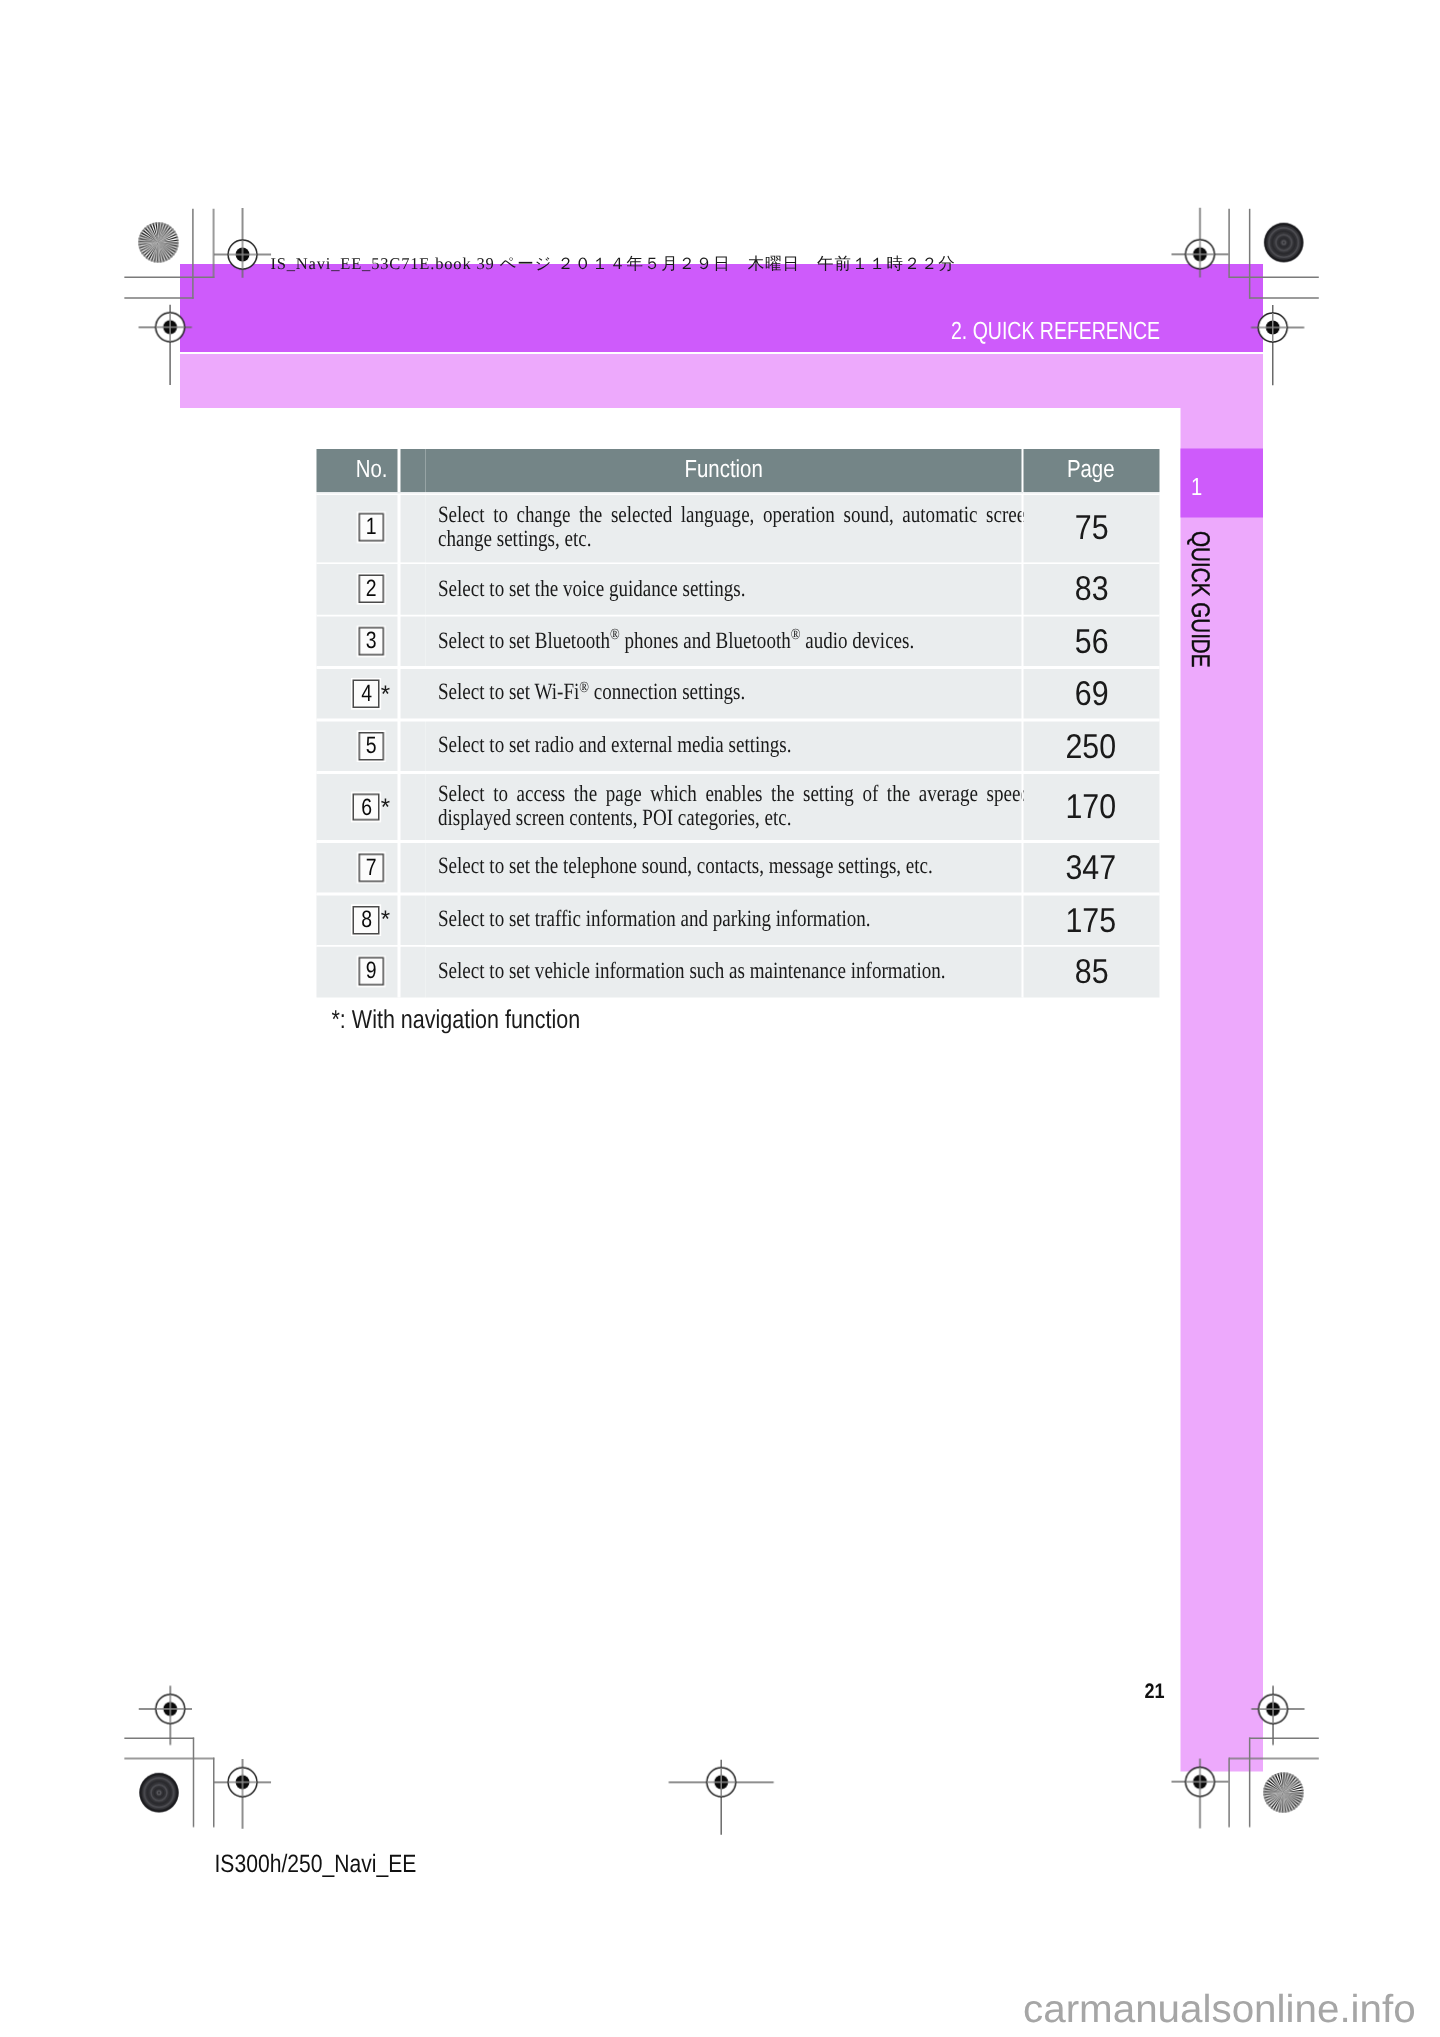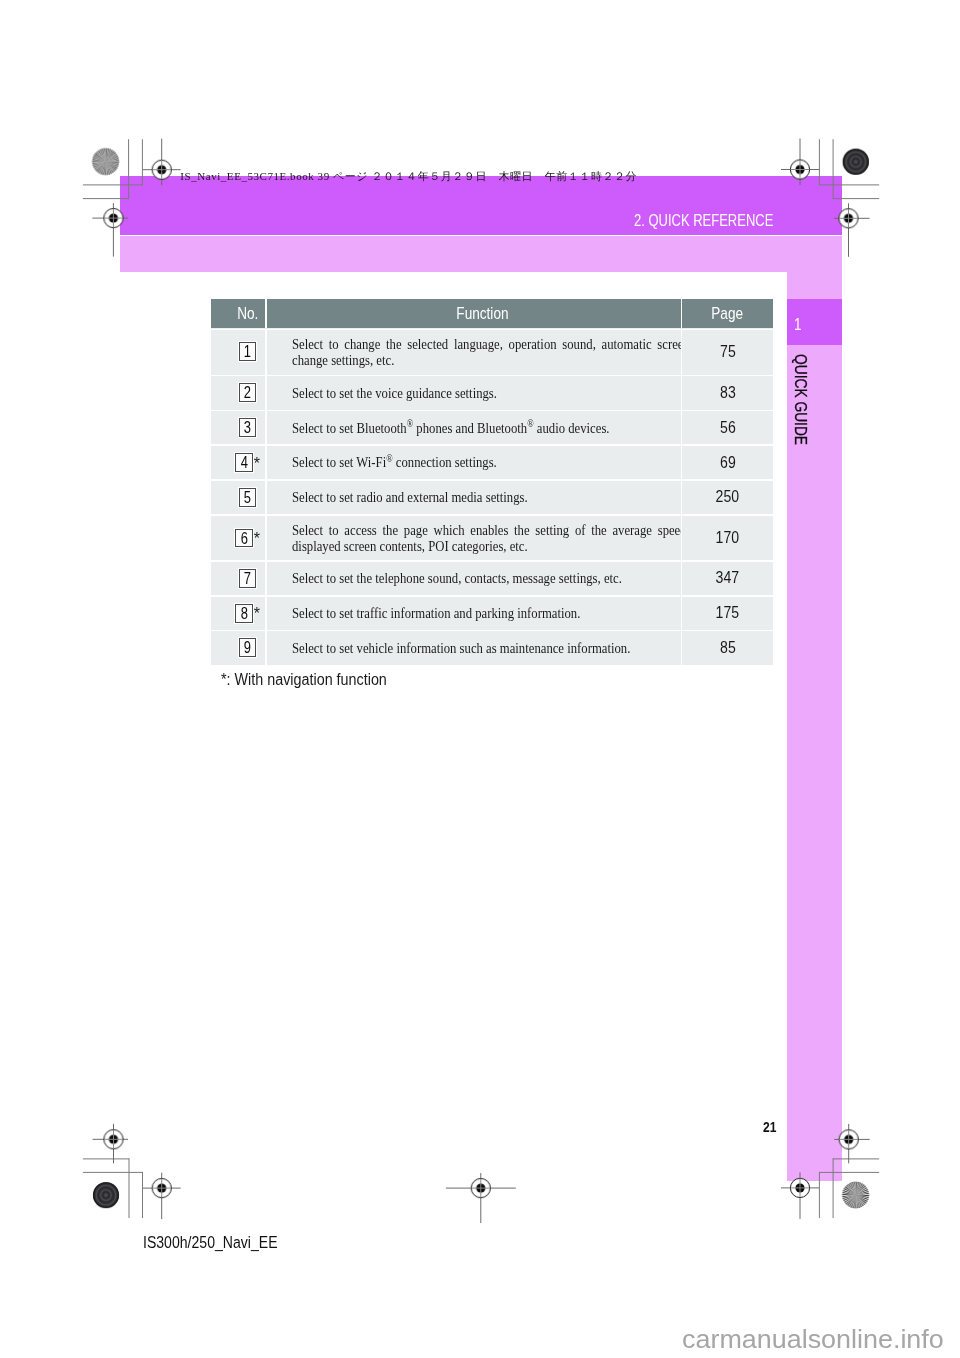--- a/index.html
+++ b/index.html
@@ -35,21 +35,21 @@
 
   
   .tbl{position:absolute;left:211px;top:298.9px;width:562.2px;height:366.1px;
        border-collapse:collapse;table-layout:fixed;}
   .tbl th,.tbl td{padding:0;vertical-align:middle;}
   .tbl thead th{background:var(--th);color:#fff;font-weight:normal;font-size:16.4px;
        height:29.6px;text-align:center;}
   .tbl tbody td{background:var(--rb);font-size:14.3px;color:#1a1a1a;}
   .c-no{width:73px;text-align:center;}
   .c-pg{width:91.4px;text-align:center;}
-  .tbl tbody td.c-pg{font-size:16px;}
+  .tbl tbody td.c-pg{font-size:23px;}
   .pg{display:inline-block;will-change:opacity;transform:scaleX(0.88);}
   .c-fn{padding:0 !important;font-family:Liberation Serif, serif;}
   .c-fn .sq{display:block;width:485.3px;margin-left:8px;transform:scaleX(0.8197);
             transform-origin:0 50%;text-align:justify;line-height:16.3px;font-size:15.5px;
             -webkit-hyphens:none;hyphens:none;}
   .c-fn .sq.last{text-align-last:left;}
   .numbox{display:inline-block;width:17.9px;height:18.8px;box-sizing:border-box;
           border:1.5px solid #4a4a4a;background:#fcfcfc;font-size:15.8px;line-height:17.6px;
           color:#0b0b0b;text-align:center;vertical-align:middle;
           box-shadow:0 0 0 1.1px #fff;}

